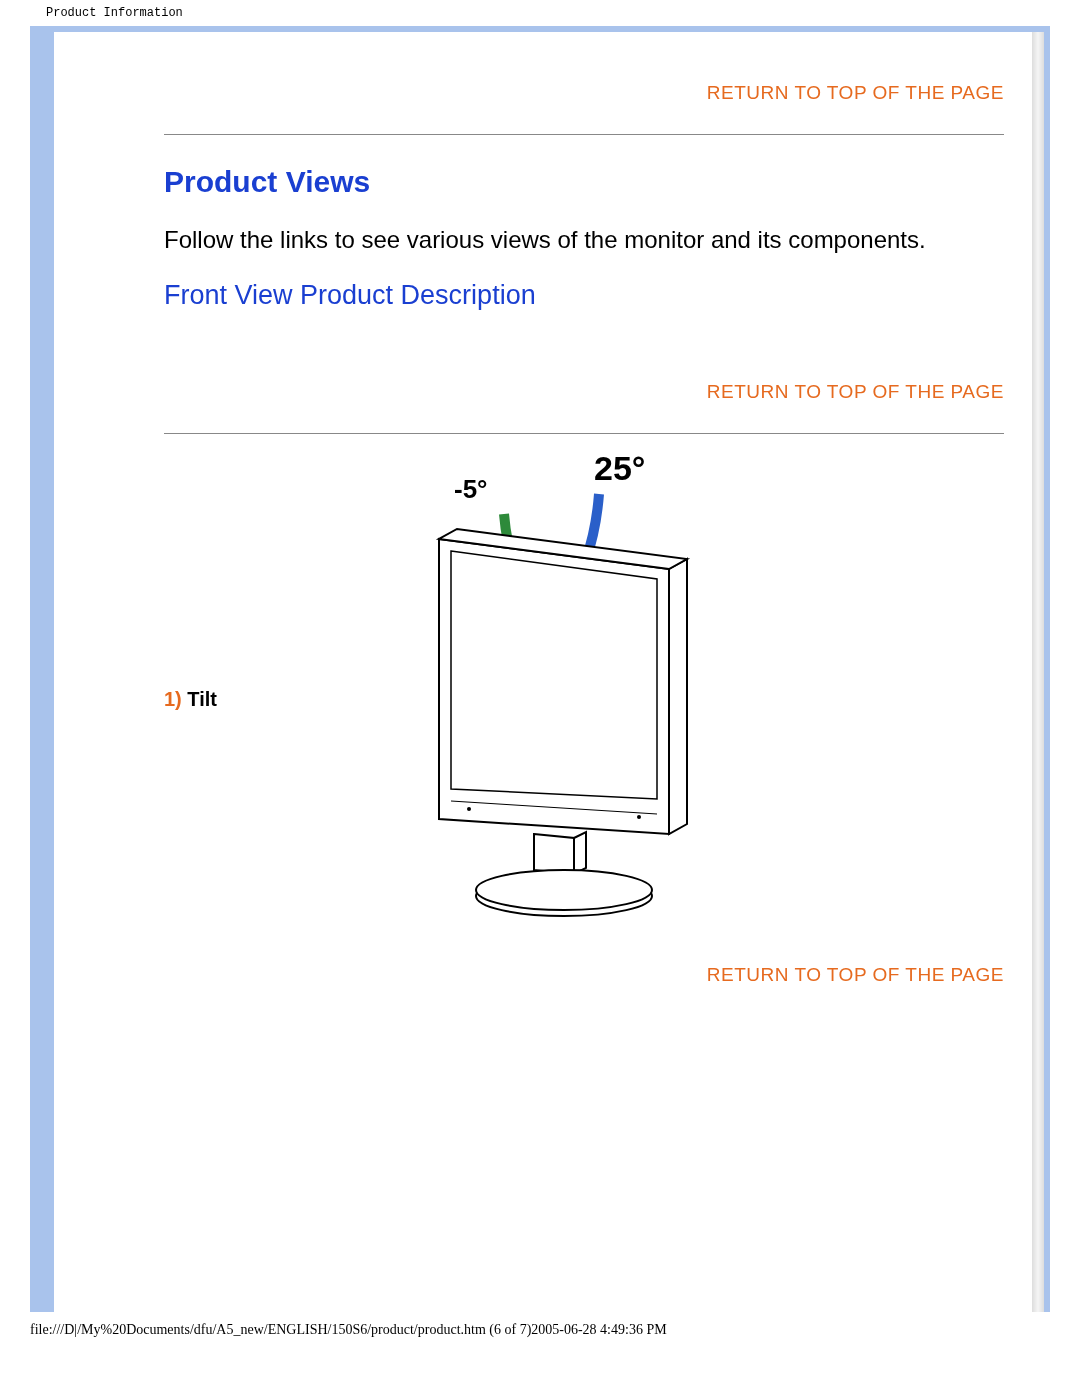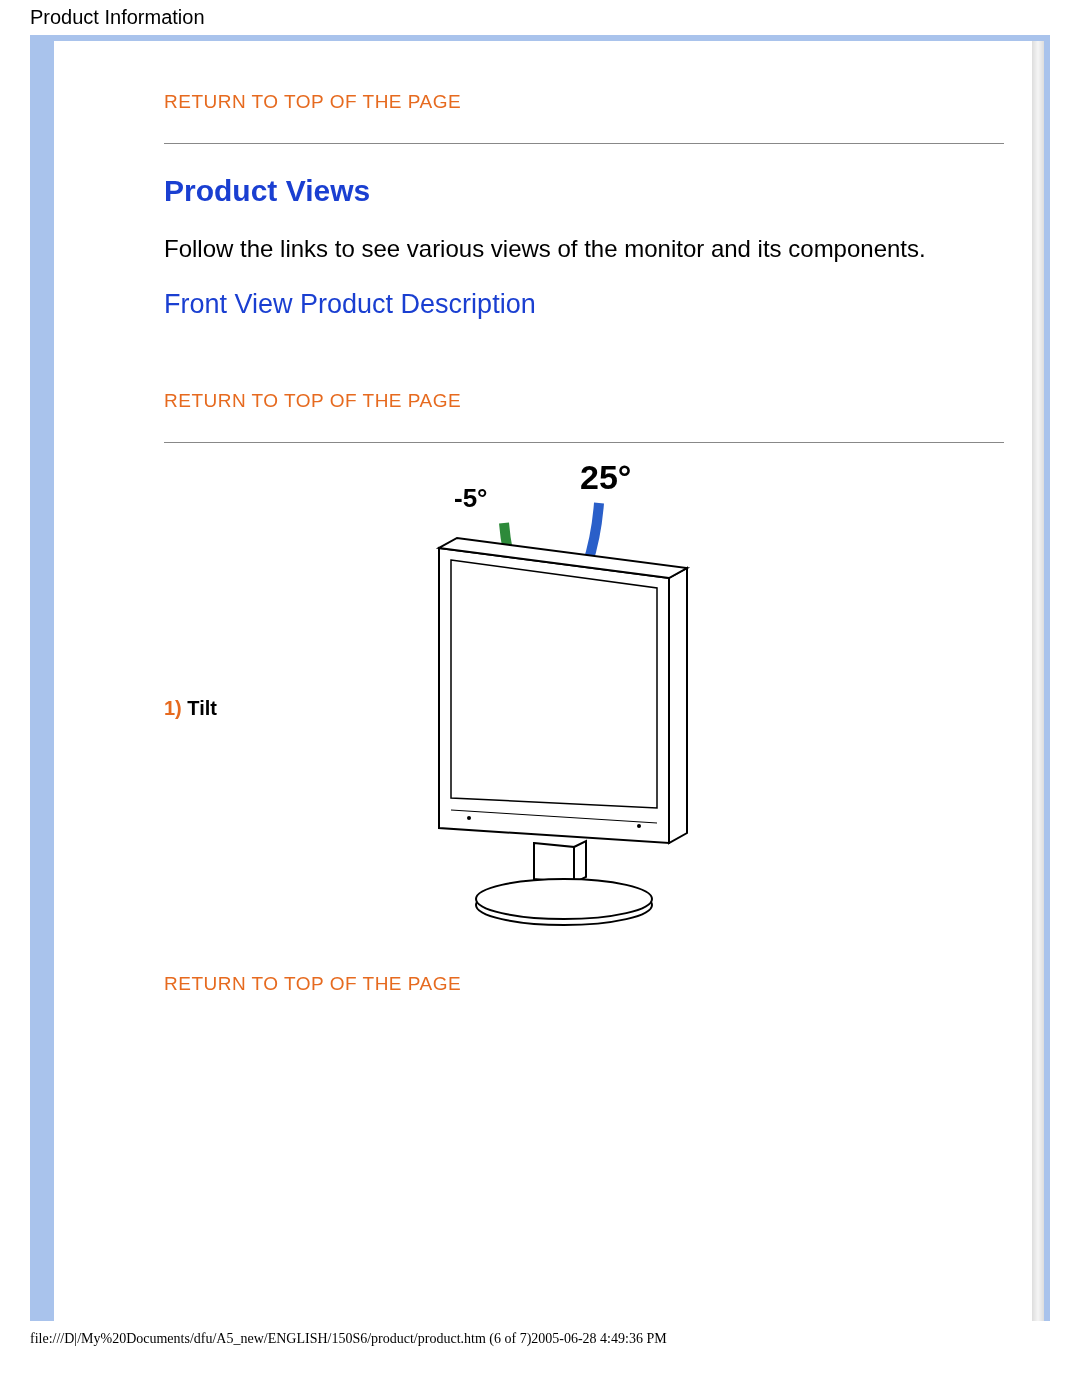--- a/index.html
+++ b/index.html
@@ -3,41 +3,42 @@
 <meta charset="utf-8">
 <style>
   body {
     margin: 0;
     padding: 0;
     font-family: Arial, Helvetica, sans-serif;
     background: #fff;
     width: 1080px;
   }
   .header-text {
-    font-family: Liberation Sans, sans-serif;
-    font-size: 20px;
+    font-family: Liberation Mono, monospace;
+    font-size: 12px;
     padding: 6px 0 6px 30px;
     color: #000;
+    margin-left: 16px;
   }
   .frame {
     margin: 0 30px 0 30px;
     border-left: 24px solid #a9c3ec;
     border-right: 6px solid #a9c3ec;
     border-top: 6px solid #a9c3ec;
     background: #fff;
     min-height: 1280px;
     position: relative;
   }
   .content {
     padding: 40px 40px 40px 110px;
   }
   .top-link {
     color: #e66a1f;
     font-size: 19px;
-    text-align: left;
+    text-align: right;
     letter-spacing: 0.5px;
     margin: 10px 0 30px 0;
     cursor: pointer;
   }
   hr.sep {
     border: none;
     border-top: 1px solid #888;
     margin: 10px 0 30px 0;
   }
   .section-title {
@@ -81,21 +82,21 @@
     width: 320px;
     height: 470px;
   }
   .angle-label {
     position: absolute;
     font-family: Arial, sans-serif;
     font-weight: bold;
     font-size: 28px;
   }
   .angle-neg { left: 60px; top: 10px; font-size: 26px; }
-  .angle-pos { left: 186px; top: -15px; font-size: 34px; }
+  .angle-pos { left: 200px; top: -15px; font-size: 34px; }
   .footer-text {
     font-family: "Times New Roman", serif;
     font-size: 14px;
     padding: 10px 0 10px 30px;
   }
   .right-scrollbar {
     position: absolute;
     right: 0;
     top: 0;
     bottom: 0;

